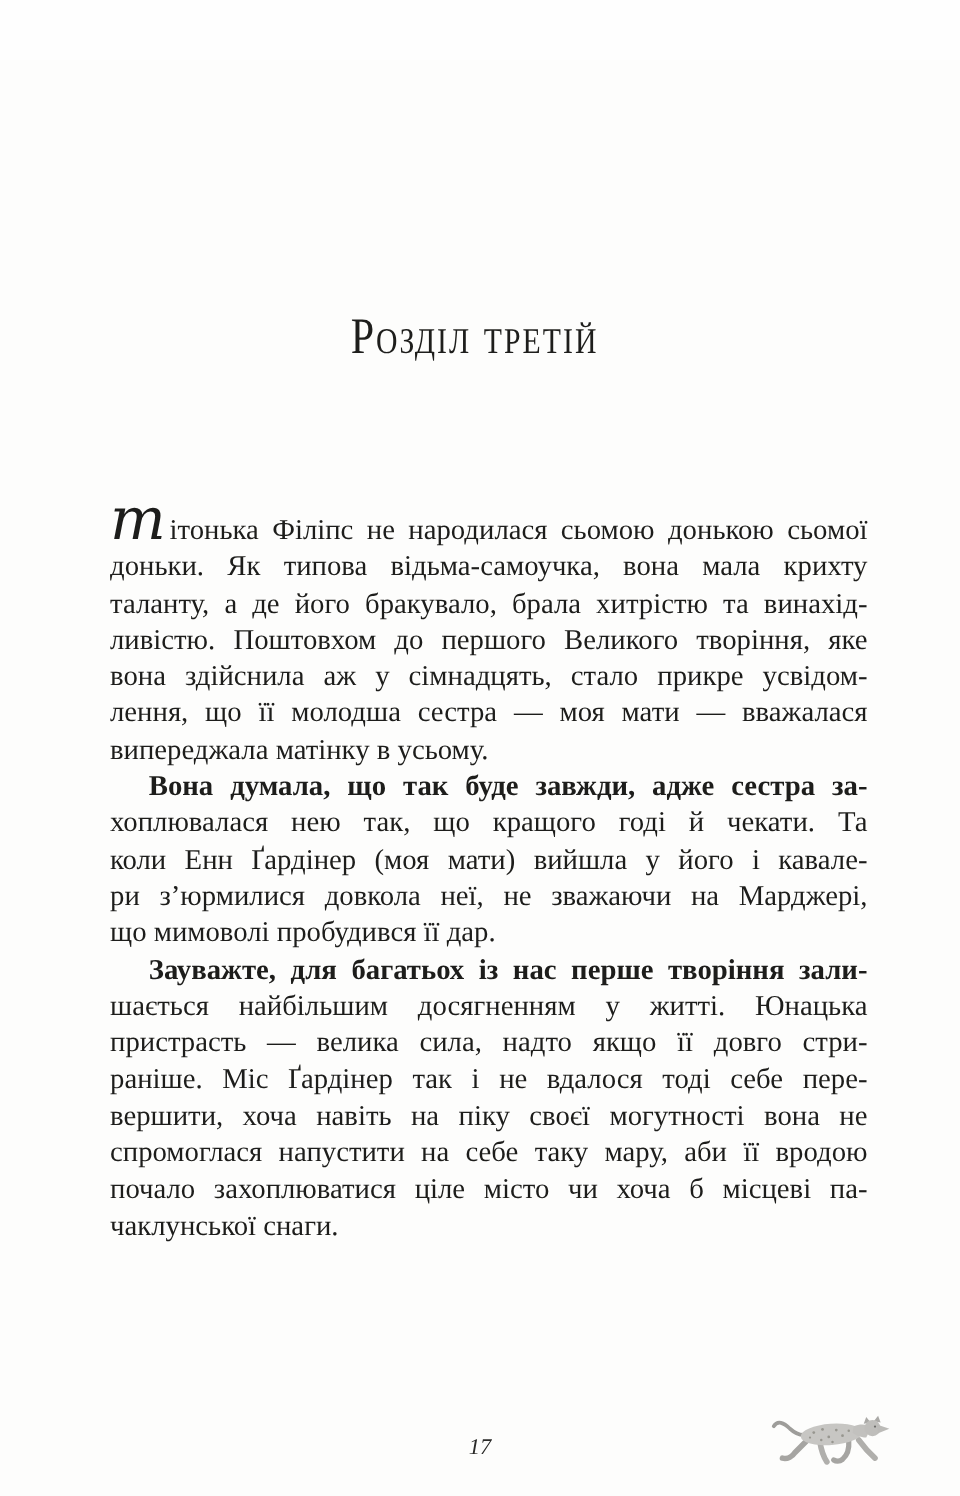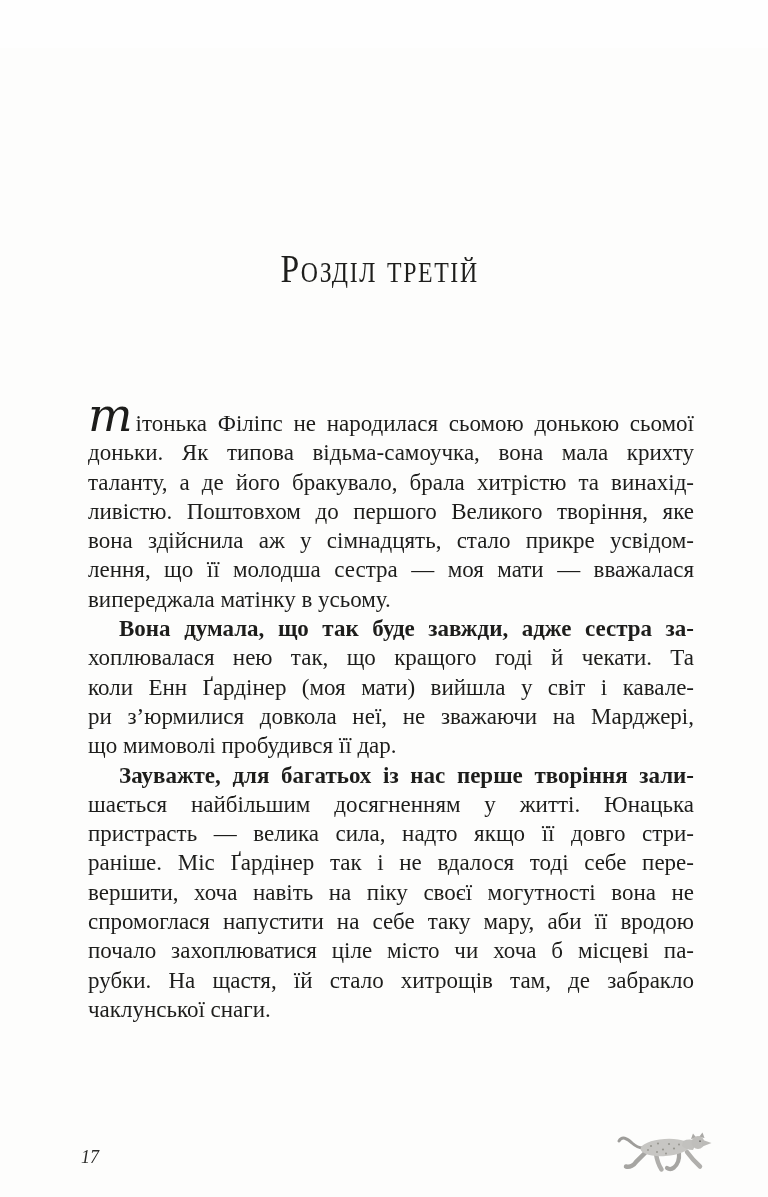--- a/index.html
+++ b/index.html
@@ -59,20 +59,21 @@
     font-size:47px;
     line-height:0;
     text-transform:lowercase;
     letter-spacing:0;
     margin-right:3px;
     color:#1d1d1b;
   }
   .page-number{
     position:absolute;
     top:1099px;left:81px;width:606px;
+    text-align:center;
     font-style:italic;
     font-size:18px;
     color:#2a2a28;
   }
   .cat-illustration{
     position:absolute;
     top:1084px;left:613px;
     width:100px;height:44px;
   }
 </style>
@@ -86,31 +87,30 @@
   <div class="body-text">
       <div class="line"><span class="dropcap">Т</span>ітонька Філіпс не народилася сьомою донькою сьомої</div>
       <div class="line">доньки. Як типова відьма-самоучка, вона мала крихту</div>
       <div class="line">таланту, а де його бракувало, брала хитрістю та винахід-</div>
       <div class="line">ливістю. Поштовхом до першого Великого творіння, яке</div>
       <div class="line">вона здійснила аж у сімнадцять, стало прикре усвідом-</div>
       <div class="line">лення, що її молодша сестра — моя мати — вважалася</div>
       <div class="line lastline">випереджала матінку в усьому.</div>
       <div class="line indent">Вона думала, що так буде завжди, адже сестра за-</div>
       <div class="line">хоплювалася нею так, що кращого годі й чекати. Та</div>
-      <div class="line">коли Енн Ґардінер (моя мати) вийшла у світ і кавале-</div>
+      <div class="line">коли Енн Ґардінер (моя мати) вийшла у його і кавале-</div>
       <div class="line">ри з’юрмилися довкола неї, не зважаючи на Марджері,</div>
       <div class="line lastline">що мимоволі пробудився її дар.</div>
       <div class="line indent">Зауважте, для багатьох із нас перше творіння зали-</div>
       <div class="line">шається найбільшим досягненням у житті. Юнацька</div>
       <div class="line">пристрасть — велика сила, надто якщо її довго стри-</div>
       <div class="line">раніше. Міс Ґардінер так і не вдалося тоді себе пере-</div>
       <div class="line">вершити, хоча навіть на піку своєї могутності вона не</div>
       <div class="line">спромоглася напустити на себе таку мару, аби її вродою</div>
       <div class="line">почало захоплюватися ціле місто чи хоча б місцеві па-</div>
-      <div class="line">рубки. На щастя, їй стало хитрощів там, де забракло</div>
       <div class="line lastline">чаклунської снаги.</div>
     </div>
 
   <div class="page-number">17</div>
 
   <svg class="cat-illustration" viewBox="0 0 100 44" xmlns="http://www.w3.org/2000/svg">
 
     <path d="M6,9 C9,4 14,6 19,11 C24,15.5 28,17 33,15.5" fill="none" stroke="#9e9d9a" stroke-width="3" stroke-linecap="round"></path>
 
     <path d="M33,20 L23,30 C21,33 17,35.5 13,34.5" fill="none" stroke="#a6a5a2" stroke-width="4.5" stroke-linecap="round"></path>

